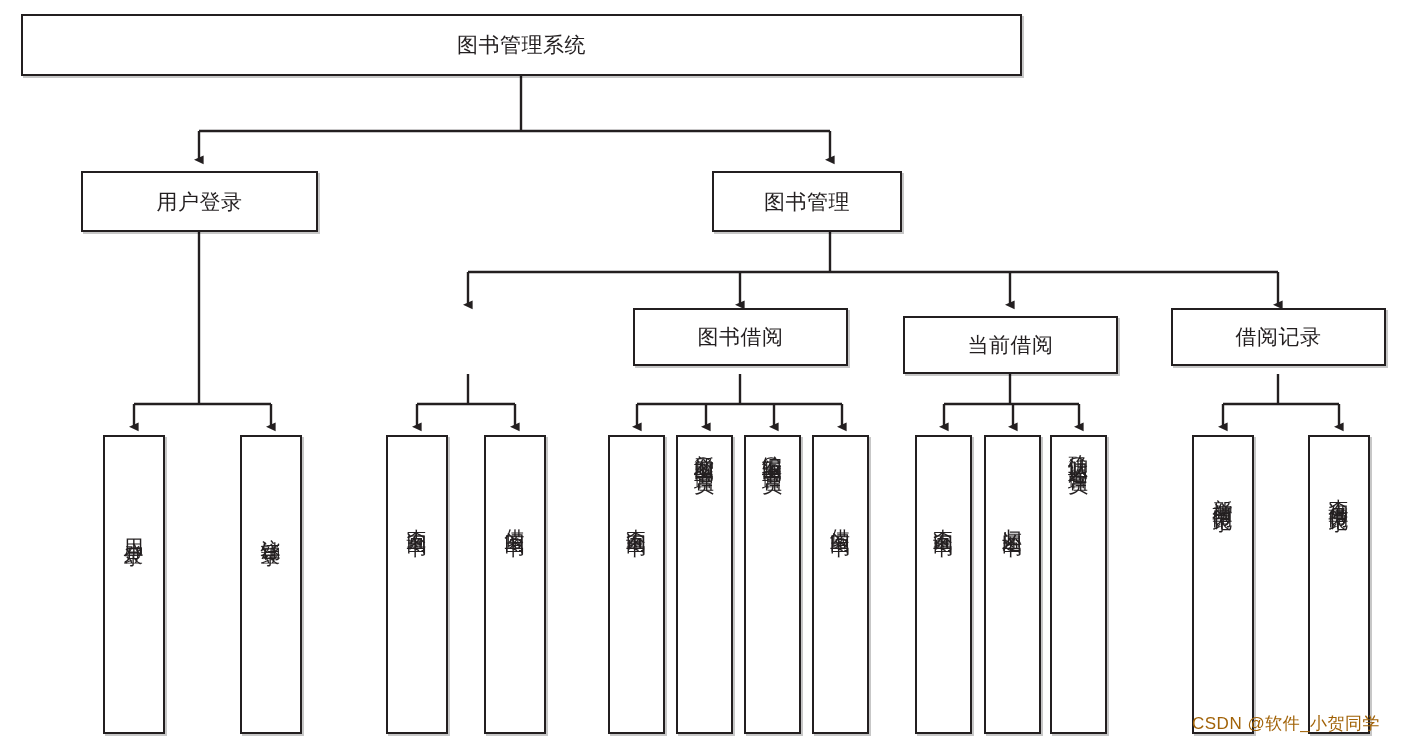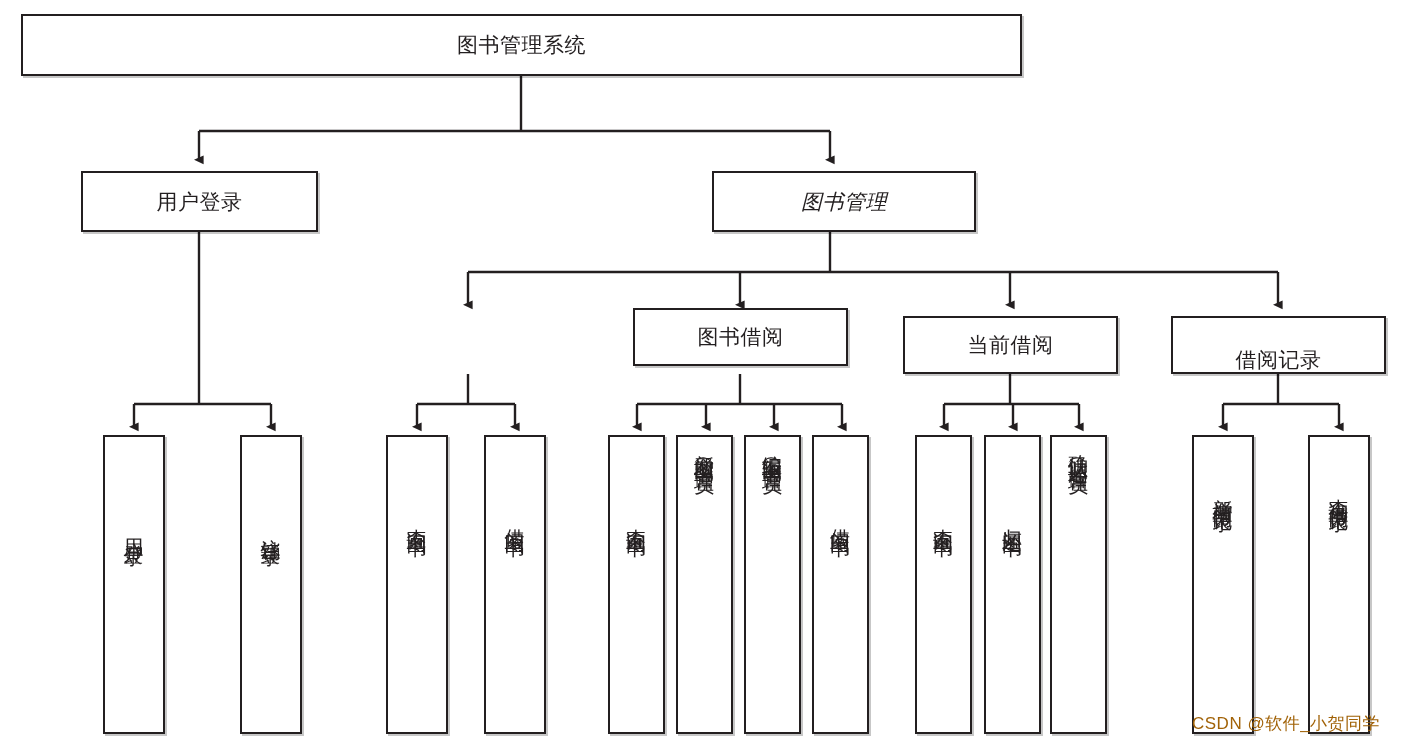--- a/index.html
+++ b/index.html
@@ -129,31 +129,31 @@
     </g>
   </svg>
 
   <div class="node root horiz" style="left:21px; top:14px; width:1001px; height:62px;">
     <span class="node-label">图书管理系统</span>
   </div>
 
   <div class="node horiz" style="left:81px; top:171px; width:237px; height:61px;">
     <span class="node-label">用户登录</span>
   </div>
-  <div class="node horiz" style="left:712px; top:171px; width:264px; height:61px;font-style:italic;">
+  <div class="node horiz" style="left:712px; top:171px; width:190px; height:61px;">
     <span class="node-label">图书管理</span>
   </div>
 
   <div class="node horiz" style="left:633px; top:308px; width:215px; height:58px;">
     <span class="node-label">图书借阅</span>
   </div>
   <div class="node horiz" style="left:903px; top:316px; width:215px; height:58px;">
     <span class="node-label">当前借阅</span>
   </div>
-  <div class="node horiz" style="left:1171px; top:316px; width:215px; height:58px;align-items:flex-end;">
+  <div class="node horiz" style="left:1171px; top:308px; width:215px; height:58px;">
     <span class="node-label">借阅记录</span>
   </div>
 
   <div class="node vert" style="left:103px; top:435px; width:62px; height:299px; padding-top:86px;">
     <span class="node-label">用户登录</span>
   </div>
   <div class="node vert" style="left:240px; top:435px; width:62px; height:299px; padding-top:86px;">
     <span class="node-label">注销登录</span>
   </div>
 

